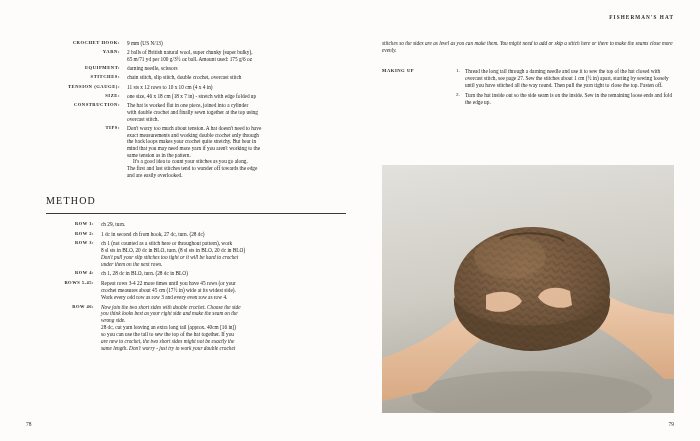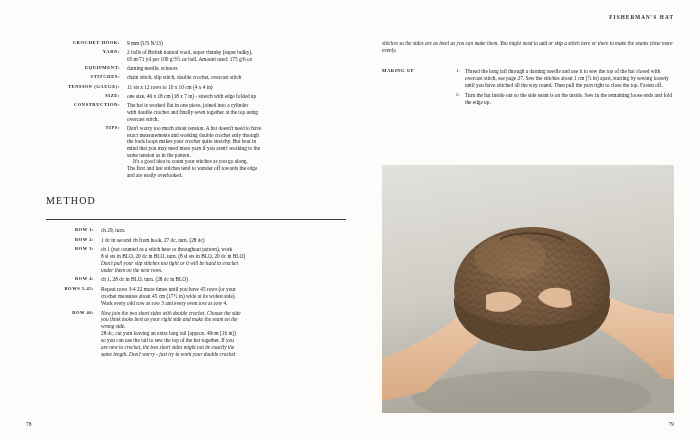--- a/index.html
+++ b/index.html
@@ -75,21 +75,21 @@
   .spec-value .line { display: block; }
   .indent-line { display: block; text-indent: 6px; }
 
   .method-head {
     margin-top: 14px;
     font-size: 10px;
     letter-spacing: 1.2px;
     font-family: "Liberation Serif", serif;
     color: #1a1a1a;
     border-bottom: 0.7px solid #3a3a3a;
-    padding-bottom: 13px;
+    padding-bottom: 7px;
     width: 300px;
   }
   .rows-table {
     width: 100%;
     border-collapse: collapse;
     margin-top: 7px;
   }
   .rows-table td {
     vertical-align: top;
     padding: 0 0 2.8px 0;

